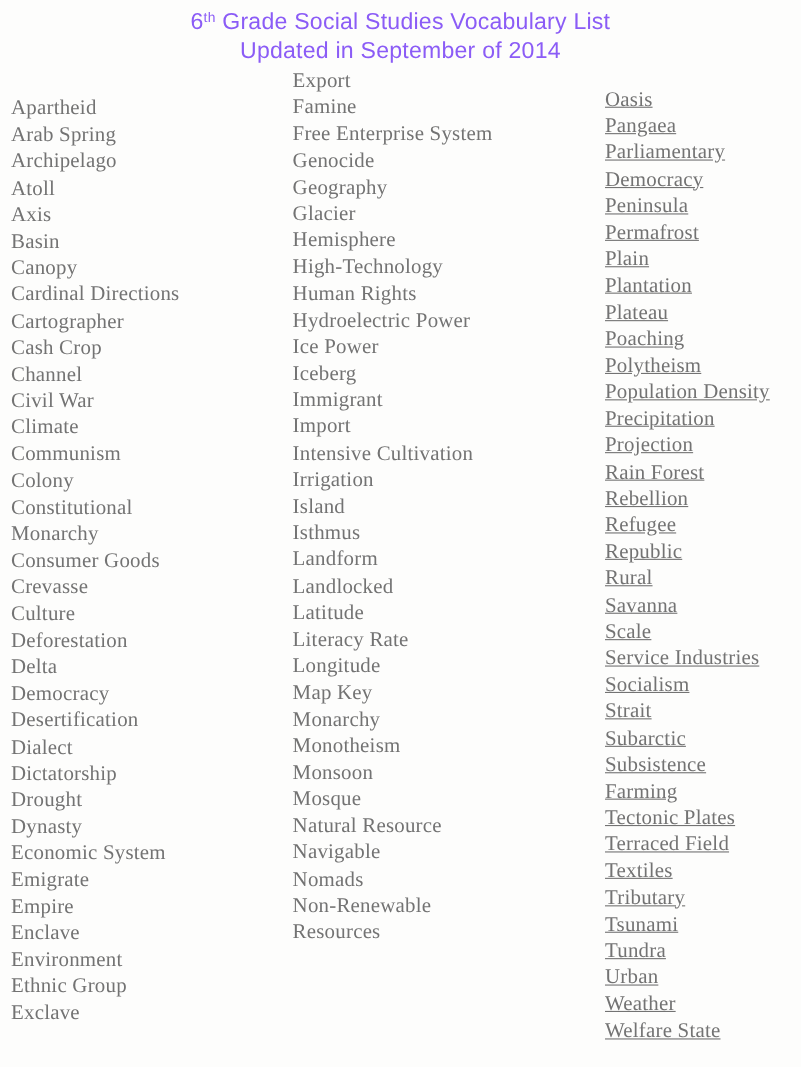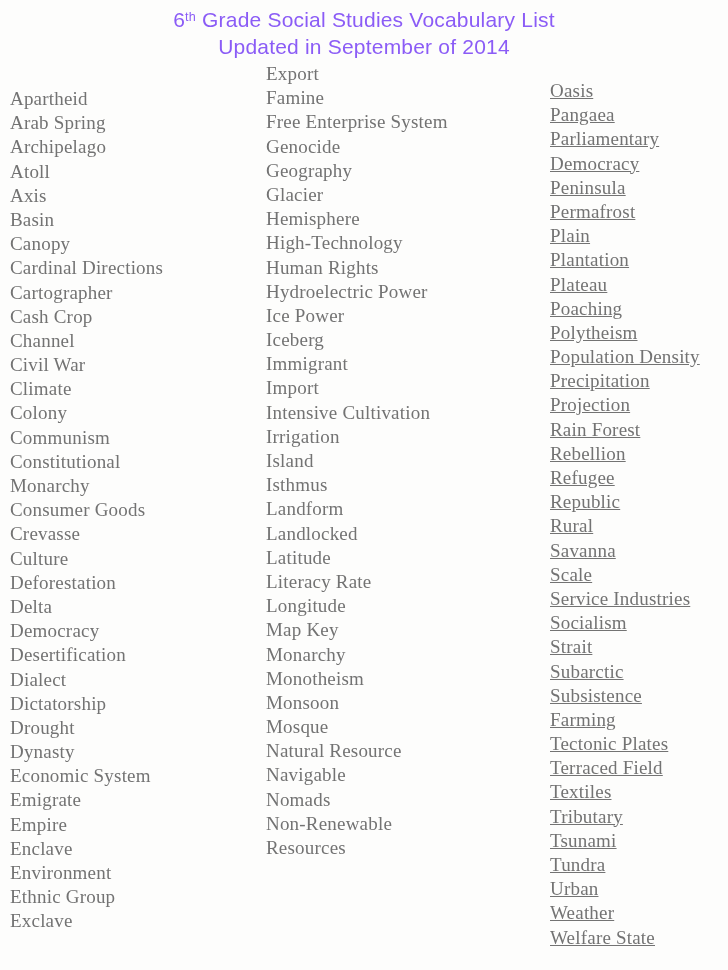--- a/index.html
+++ b/index.html
@@ -65,22 +65,22 @@
       <div class="vocab-item">Atoll</div>
       <div class="vocab-item">Axis</div>
       <div class="vocab-item">Basin</div>
       <div class="vocab-item">Canopy</div>
       <div class="vocab-item">Cardinal Directions</div>
       <div class="vocab-item">Cartographer</div>
       <div class="vocab-item">Cash Crop</div>
       <div class="vocab-item">Channel</div>
       <div class="vocab-item">Civil War</div>
       <div class="vocab-item">Climate</div>
+      <div class="vocab-item">Communism</div>
       <div class="vocab-item">Colony</div>
-      <div class="vocab-item">Communism</div>
       <div class="vocab-item">Constitutional</div>
       <div class="vocab-item">Monarchy</div>
       <div class="vocab-item">Consumer Goods</div>
       <div class="vocab-item">Crevasse</div>
       <div class="vocab-item">Culture</div>
       <div class="vocab-item">Deforestation</div>
       <div class="vocab-item">Delta</div>
       <div class="vocab-item">Democracy</div>
       <div class="vocab-item">Desertification</div>
       <div class="vocab-item">Dialect</div>

